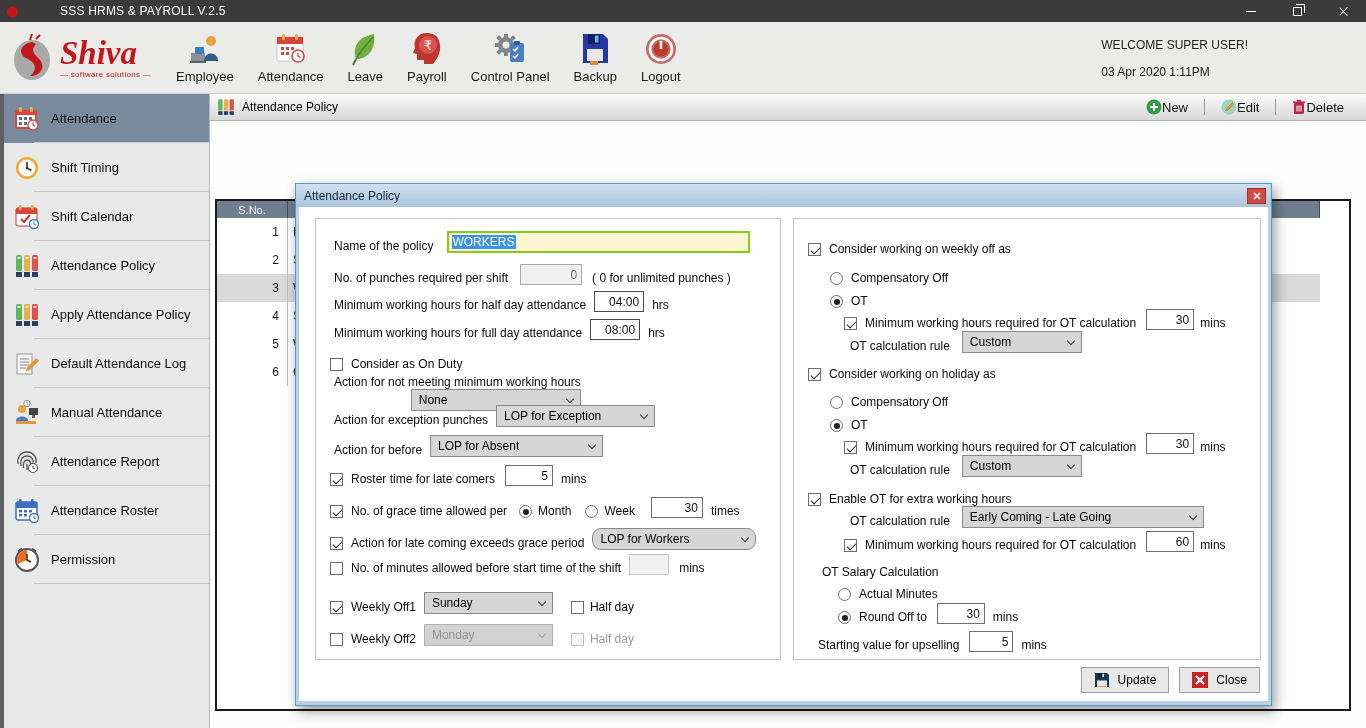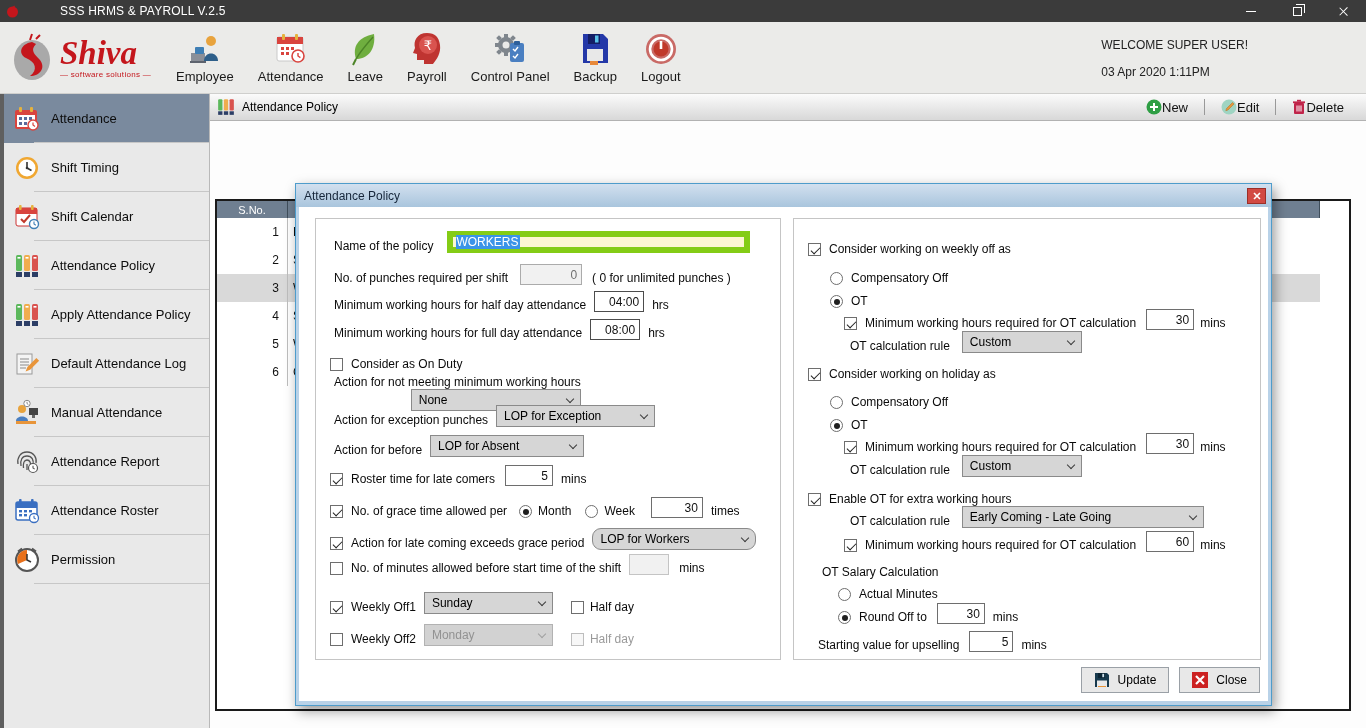--- a/index.html
+++ b/index.html
@@ -72,21 +72,21 @@
   .rd { width:13px; height:13px; border-radius:50%; border:1px solid #6e6e6e; background:#fff; position:relative; flex:none; }
   .rd.on::after { content:""; position:absolute; left:2.6px; top:2.6px; width:6px; height:6px; border-radius:50%; background:#1f1f1f; }
   .dd { height:22px; background:#d6d6d6; border:1px solid #8a8a8a; display:flex; align-items:center; padding:0 7px; font-size:12px; color:#000; flex:none; }
   .chev { margin-left:auto; width:6px; height:6px; border-right:1.4px solid #3c3c3c; border-bottom:1.4px solid #3c3c3c; transform:rotate(45deg); margin-top:-3px; flex:none; }
   .dd.dis { background:#d2d2d2; color:#929292; border-color:#b2b2b2; }
   .dd.dis .chev { border-color:#a0a0a0; }
   .nb { height:21px; border:1px solid #6e6e6e; background:#fff; display:flex; align-items:center; justify-content:flex-end; padding:0 4px; font-size:12px; flex:none; }
   .nb.time { border-color:#4c4c4c; }
   .nb.gray { background:#f1f1f1; border-color:#ababab; color:#6f6f6f; }
   .nb.dis { background:#f1f1f1; border-color:#c4c4c4; }
-  .namebox { width:303px; height:22px; border:6px solid #84cc16; background:#fcf6d2; display:flex; align-items:center; padding:0 3px; flex:none; }
+  .namebox { width:303px; height:22px; border:2px solid #84cc16; background:#fcf6d2; display:flex; align-items:center; padding:0 3px; flex:none; }
   .namebox .selspan { background:#3b94e8; color:#fff; padding:0 2px 0 0; }
 
   .dlg-actions { position:absolute; right:8px; bottom:8px; display:flex; gap:10px; }
   .btn { height:26px; background:#e8e8e8; border:1px solid #9aa0a6; display:inline-flex; align-items:center; gap:8px; padding:0 12px; font-size:12px; color:#000; cursor:default; }
 </style>
 </head>
 <body>
 
 <div class="titlebar">
   <svg width="13" height="13" viewBox="0 0 13 13">
@@ -481,21 +481,21 @@
       </div>
       <div class="frow" style="top:186px;left:18px;">
         <span class="lb">Action for exception punches</span>
         <div class="dd" style="width:159px;margin-left:8px;">
             <span>LOP for Exception</span>
             <span class="chev"></span>
           </div>
       </div>
       <div class="frow" style="top:216px;left:18px;">
         <span class="lb">Action for before</span>
-        <div class="dd" style="width:154px;margin-left:8px;">
+        <div class="dd" style="width:173px;margin-left:8px;">
             <span>LOP for Absent</span>
             <span class="chev"></span>
           </div>
       </div>
       <div class="frow" style="top:245px;left:14px;">
         <span class="cb ck"></span>
         <span class="lb" style="margin-left:8px;">Roster time for late comers</span>
         <div class="nb" style="width:48px;margin-left:10px;">
             <span>5</span>
           </div>

